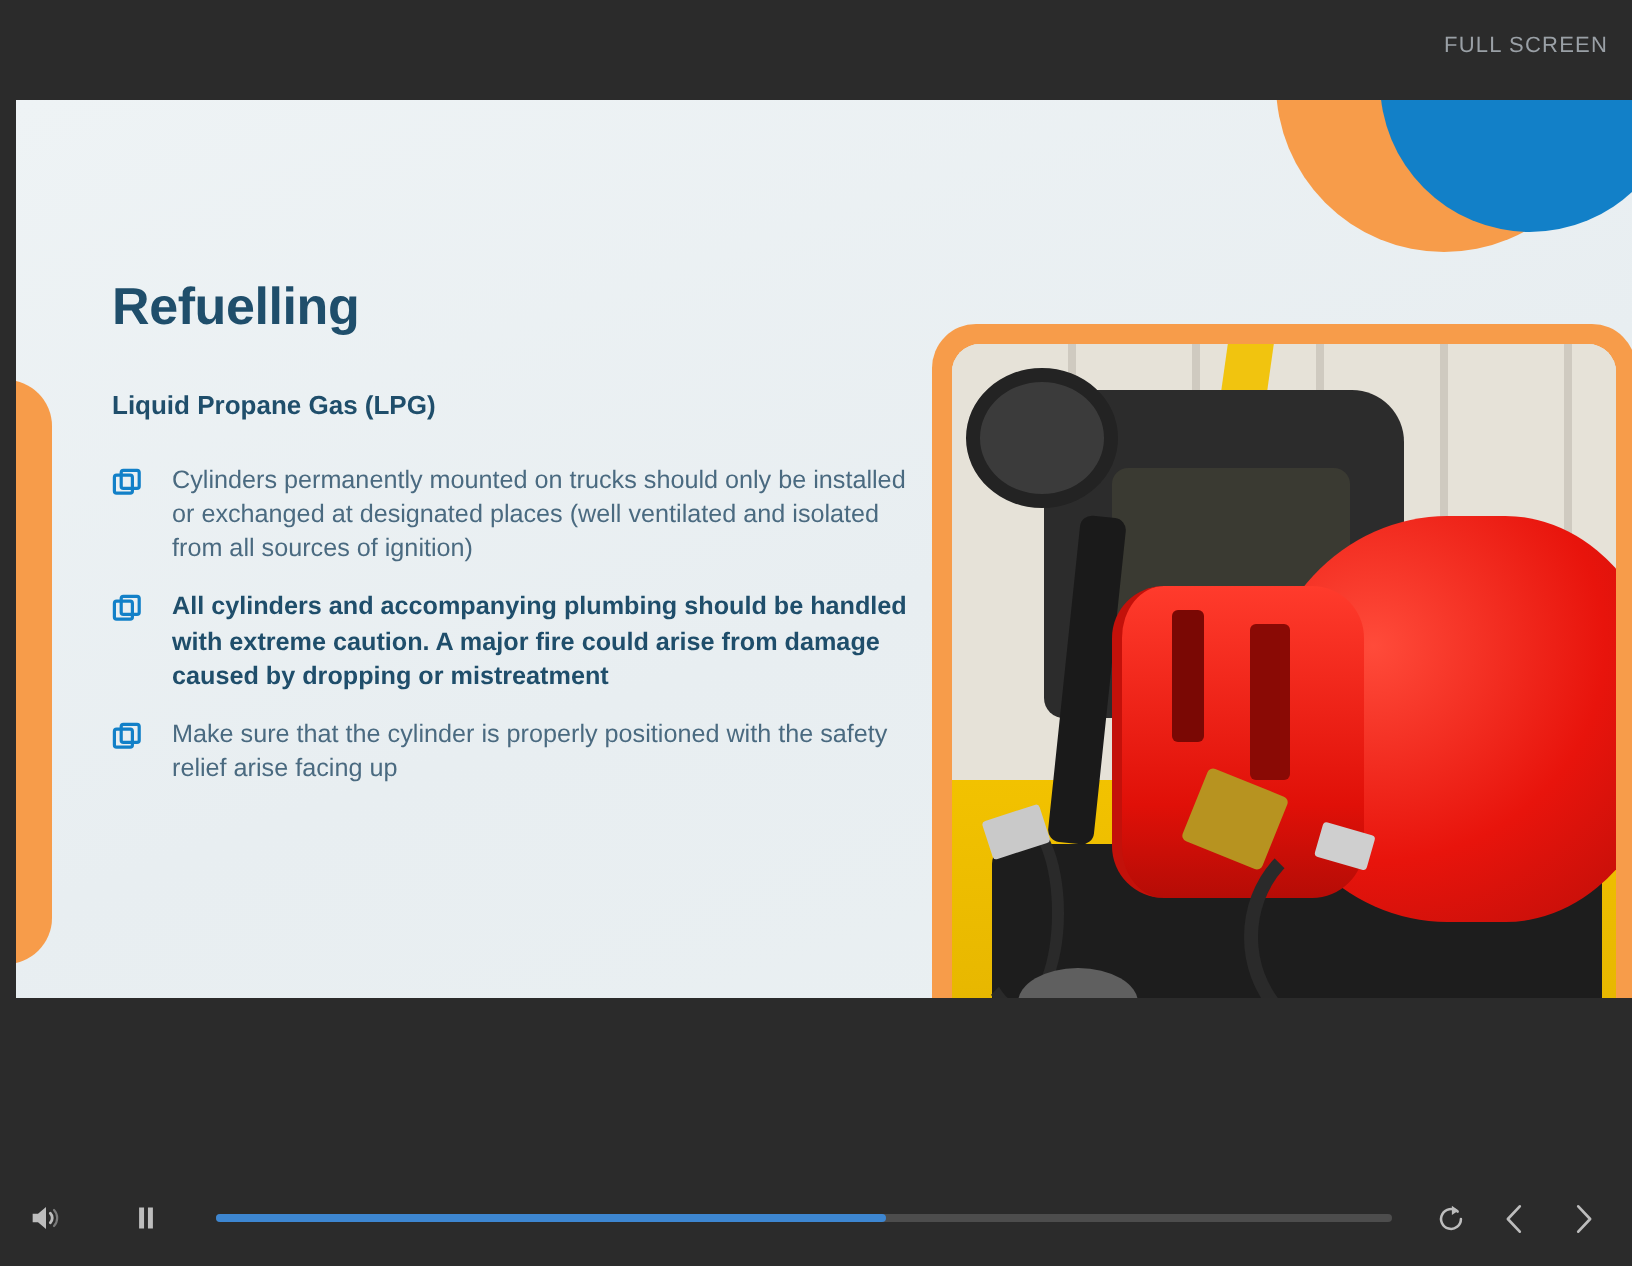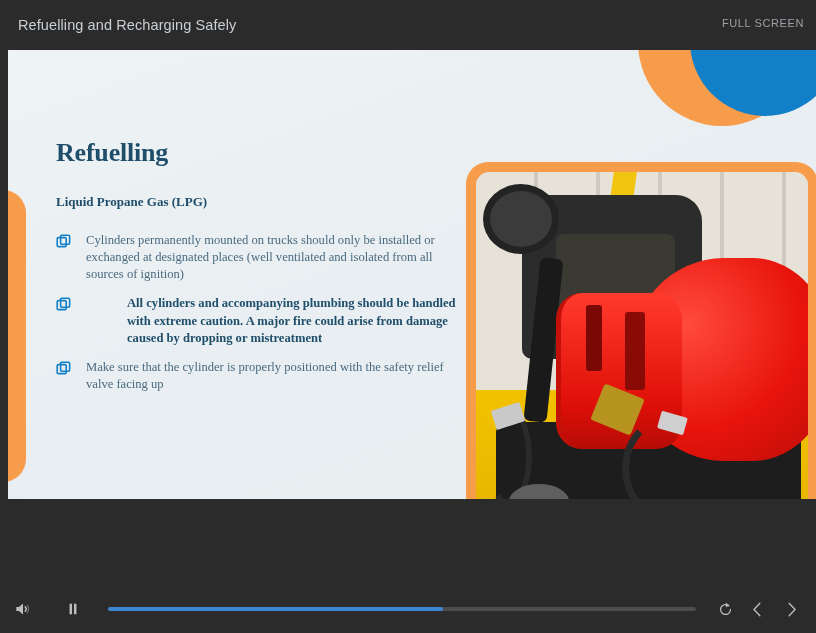--- a/index.html
+++ b/index.html
@@ -39,21 +39,20 @@
     user-select: none;
   }
 
   
   #slide {
     position: absolute;
     left: 8px; top: 50px;
     width: 808px; height: 449px;
     background: #eaf0f2;
     overflow: hidden;
-    font-family: Liberation Serif, serif;
   }
   #slide-bg {
     position: absolute; inset: 0;
     background: linear-gradient(160deg,#eef3f5 0%, #e8eef1 55%, #eaf0f2 100%);
   }
 
   
   .deco-circle { position: absolute; border-radius: 50%; }
   #deco-tr-orange { width: 168px; height: 168px; background: #f79c4a; right: 10px; top: -92px; }
   #deco-tr-blue   { width: 150px; height: 150px; background: #1280c8; right: -24px; top: -84px; }
@@ -103,21 +102,20 @@
     margin-right: 14px;
   }
   .bullet-text {
     color: #4a6a80;
     font-size: 12.6px;
     line-height: 1.36;
   }
   .bullet-text.bold {
     font-weight: bold;
     color: #1f4e6b;
-    margin-left: 41px;
   }
 
   
   #image-frame {
     position: absolute;
     left: 458px; top: 112px;
     width: 352px; height: 410px;
     background: #f79c4a;
     border-radius: 22px;
     padding: 10px;
@@ -286,21 +284,20 @@
   #replay-button { width: 30px; height: 34px; }
   #prev-button   { width: 34px; height: 34px; }
   #next-button   { width: 34px; height: 34px; margin-right: 8px; }
 </style>
 </head>
 <body>
 
 <div id="player">
 
   <div id="topbar">
-    <div id="course-title">Refuelling and Recharging Safely</div>
     <div id="fullscreen-btn">FULL SCREEN</div>
   </div>
 
   <div id="slide">
     <div id="slide-bg"></div>
 
     <div class="deco-circle" id="deco-tr-orange"></div>
     <div class="deco-circle" id="deco-tr-blue"></div>
     <div class="deco-circle" id="deco-br-orange"></div>
     <div class="deco-circle" id="deco-br-blue"></div>
@@ -333,21 +330,21 @@
           <span class="bullet-text bold">All cylinders and accompanying plumbing should be handled with extreme caution. A major fire could arise from damage caused by dropping or mistreatment</span>
         </li>
 
         <li class="bullet">
           <span class="bullet-icon">
             <svg viewBox="0 0 16 16" width="16" height="16">
               <rect x="1.2" y="3.6" width="9" height="9" rx="1.1" fill="none" stroke="#1280c8" stroke-width="1.6"></rect>
               <rect x="4.6" y="1.2" width="9" height="9" rx="1.1" fill="none" stroke="#1280c8" stroke-width="1.6"></rect>
             </svg>
           </span>
-          <span class="bullet-text">Make sure that the cylinder is properly positioned with the safety relief valve facing up</span>
+          <span class="bullet-text">Make sure that the cylinder is properly positioned with the safety relief arise facing up</span>
         </li>
       </ul>
     </div>
 
     <div id="image-frame">
       <div id="image-inner">
         <div class="ph" id="ph-wall"></div>
         <div class="ph" id="ph-floor"></div>
         <div class="ph" id="ph-blackbase"></div>
         <div class="ph" id="ph-mast"></div>

